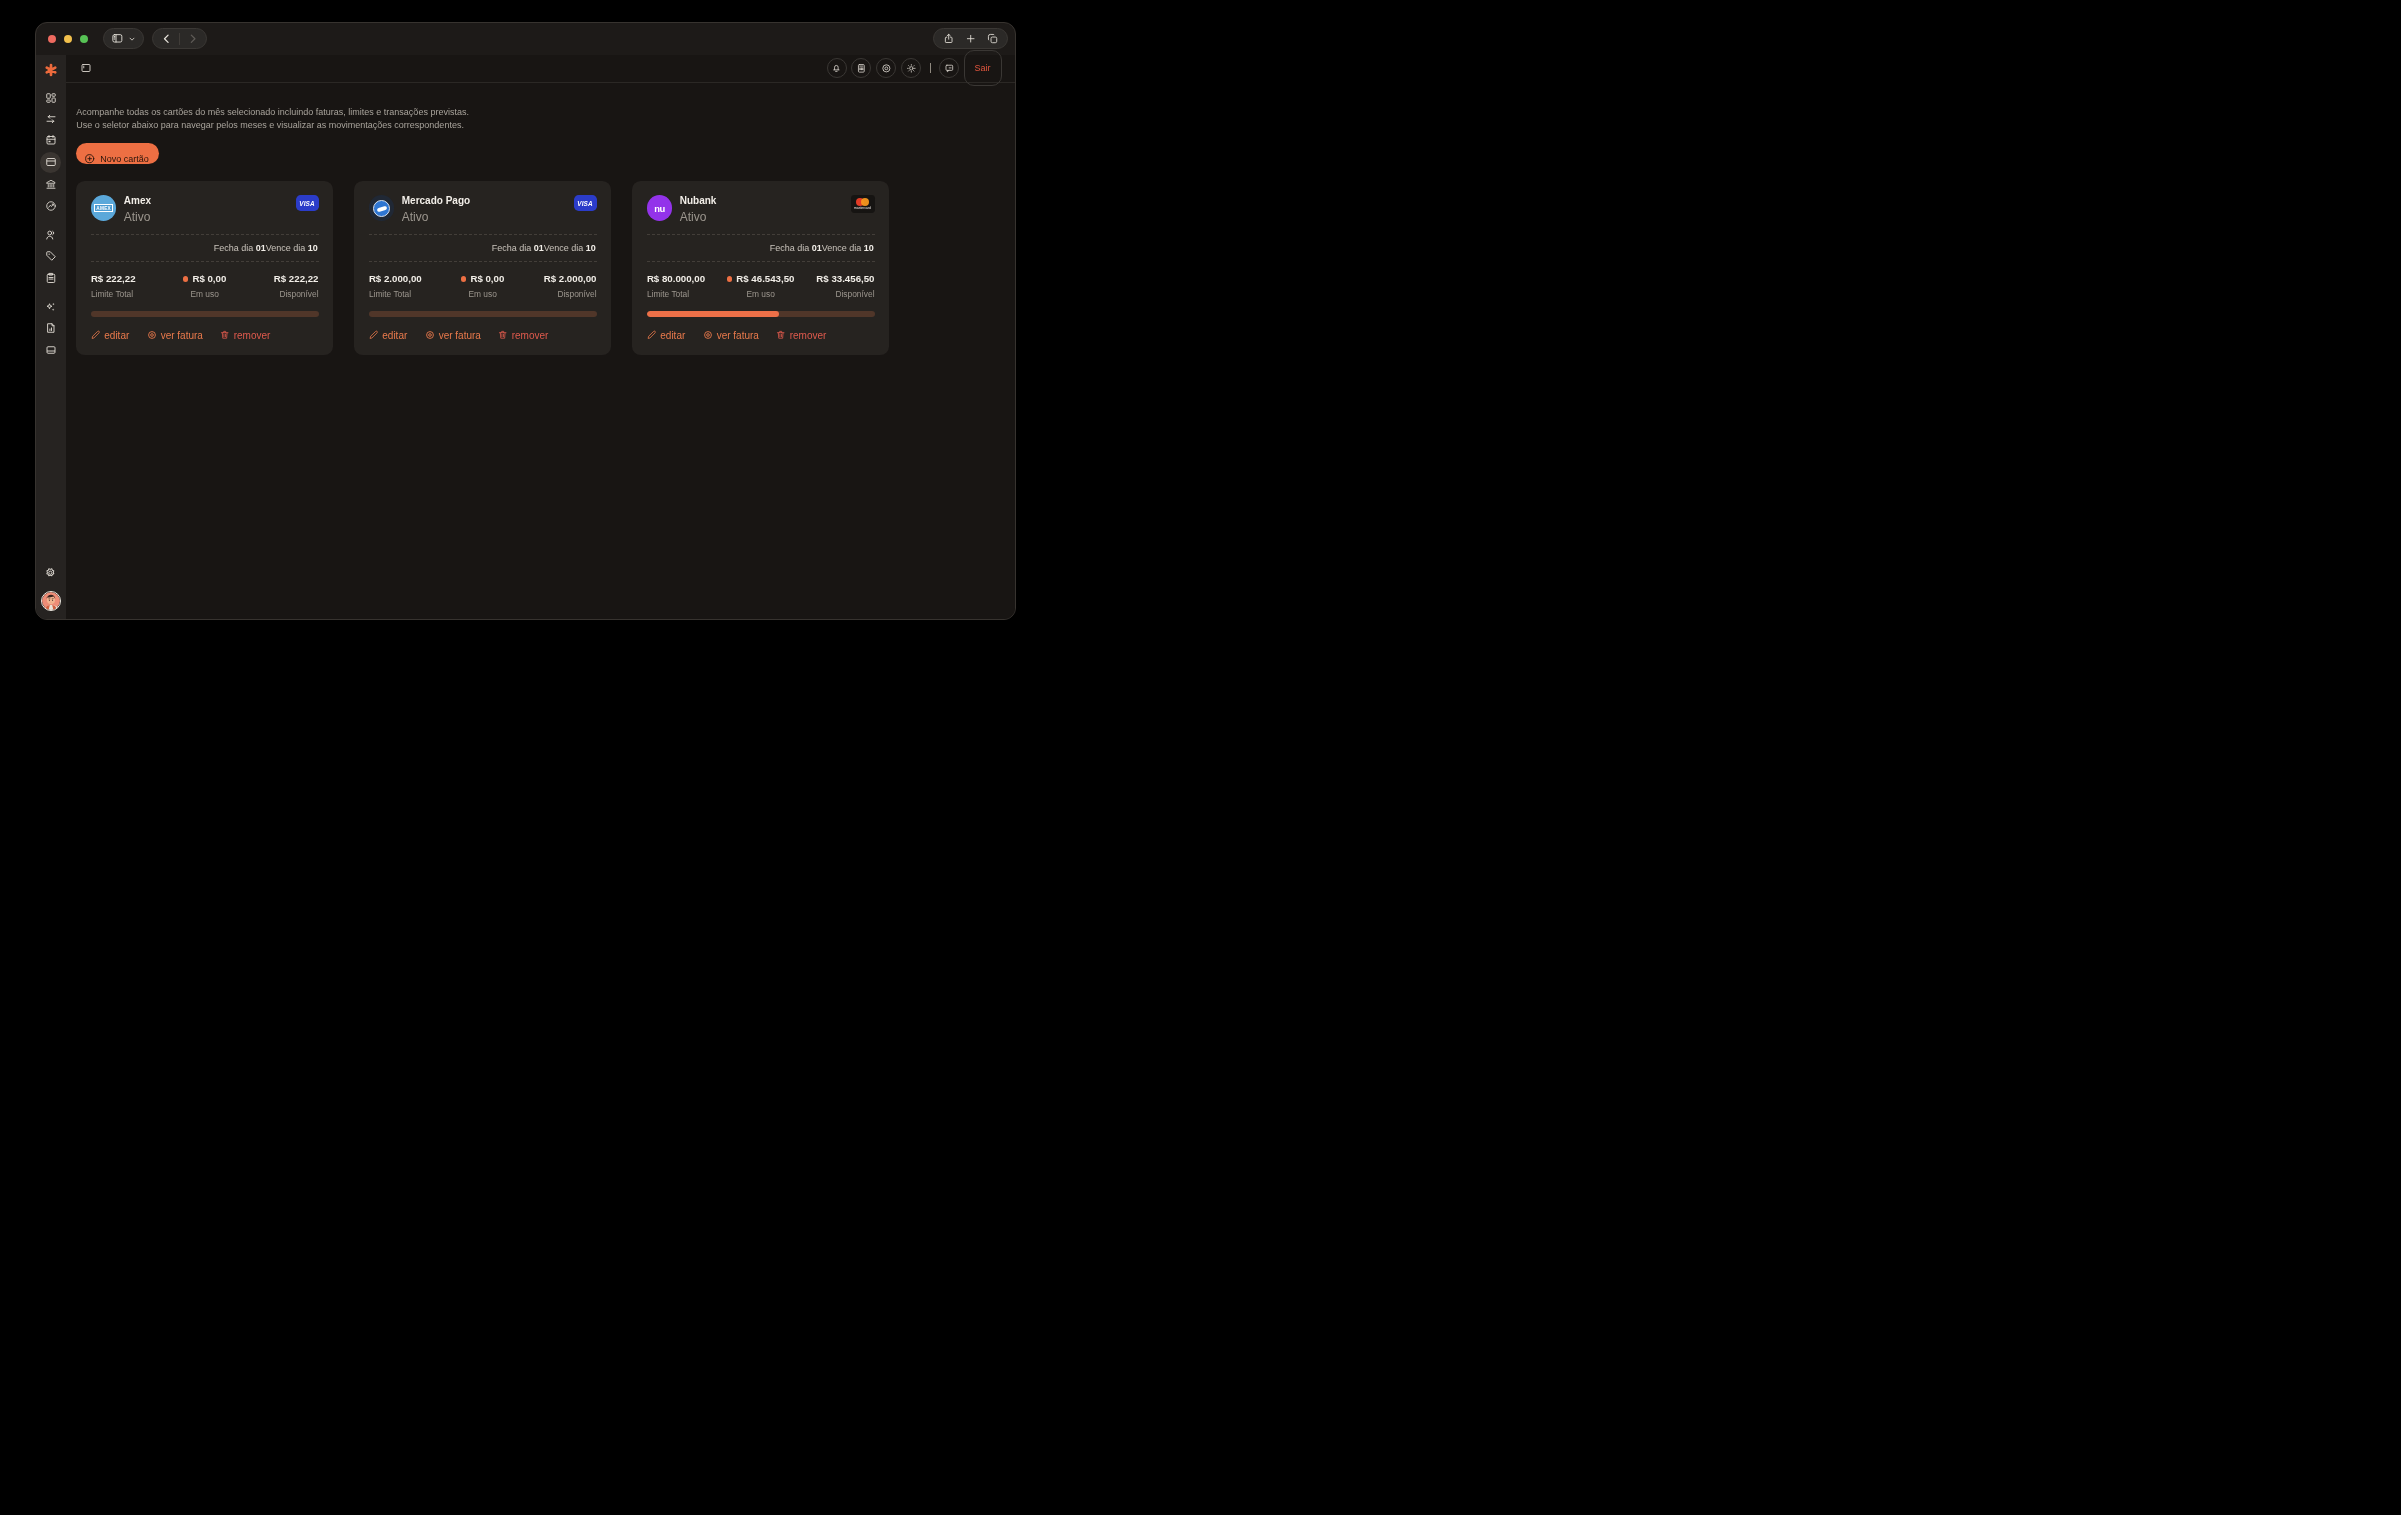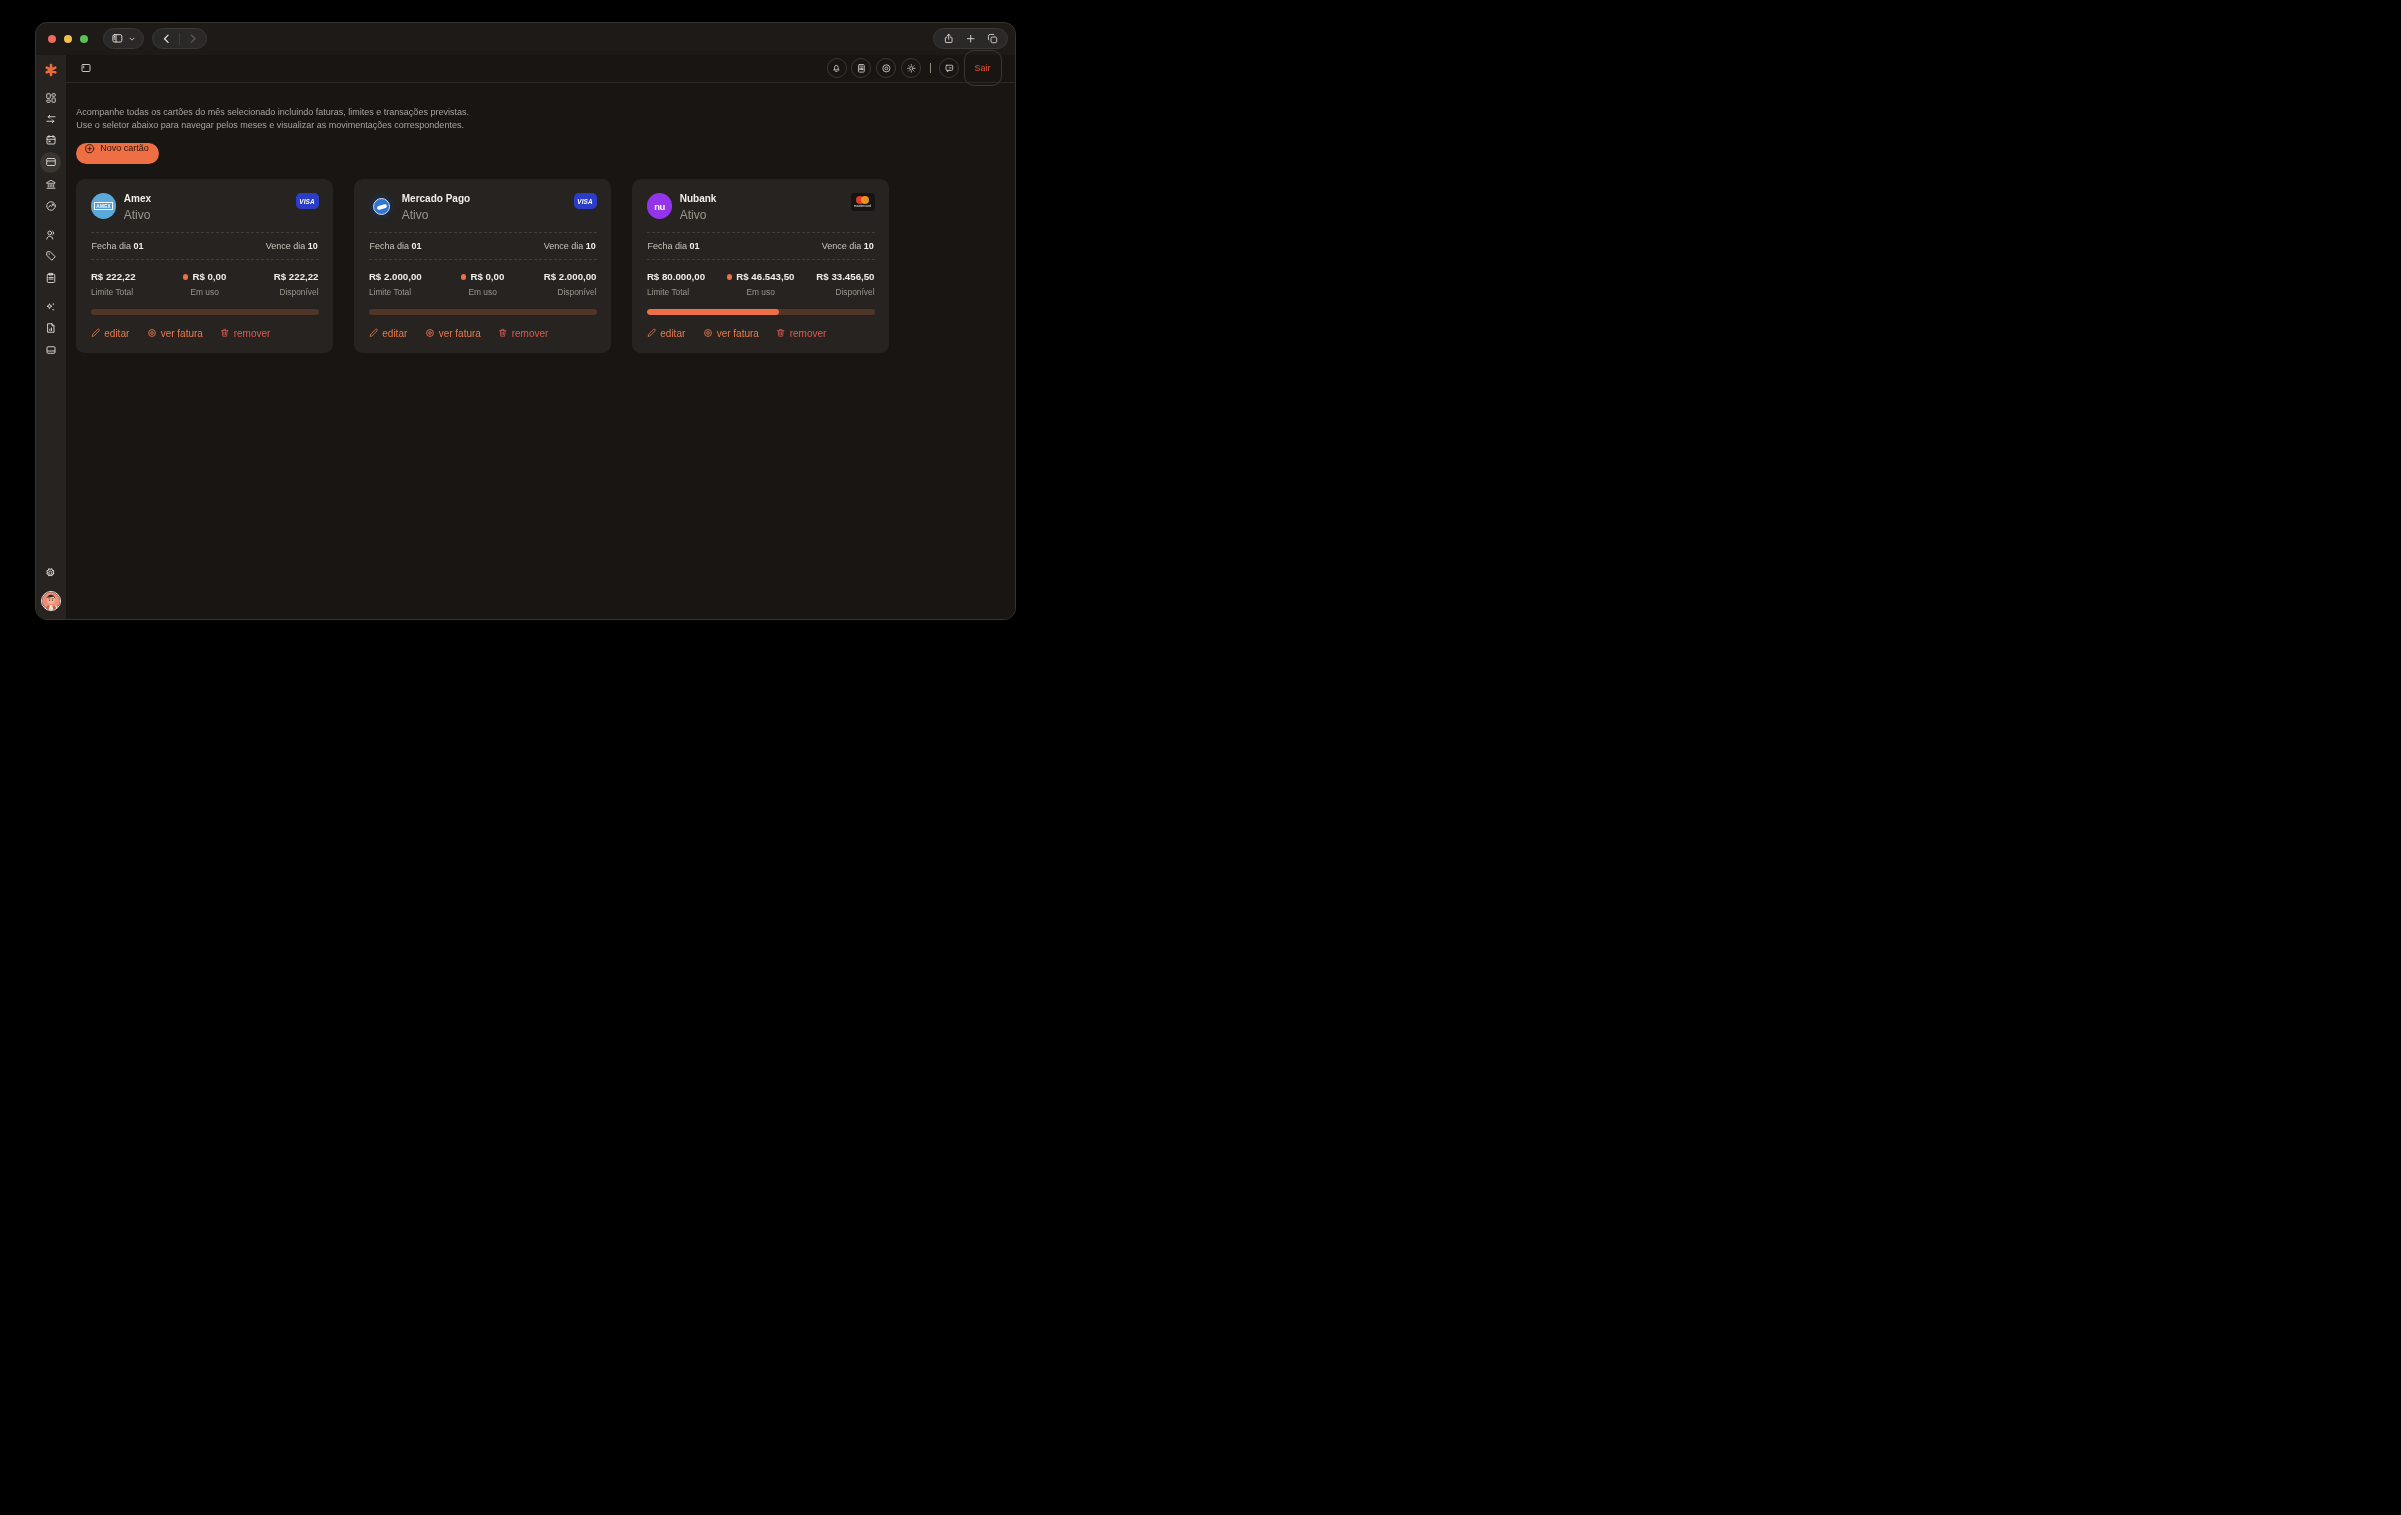--- a/index.html
+++ b/index.html
@@ -43,21 +43,21 @@
   .app-header { height:28px; flex:0 0 28px; display:flex; align-items:center; padding:0 13.4px 0 14.7px; border-bottom:0.7px solid #2b2825; }
   .hicons { margin-left:auto; display:flex; align-items:center; gap:4.7px; }
   .hbtn { width:20px; height:20px; border-radius:50%; border:0.7px solid #3a3734; display:flex; align-items:center; justify-content:center; color:#dcd7cf; background:transparent; cursor:pointer; }
   .hdivider { width:0.7px; height:10px; background:#8f897f; margin:0 4px; }
   .sair-btn { height:36px; border-radius:10px; border:0.7px solid #3a3734; padding:0 10px; color:#e2563e; font-size:9px; background:transparent; cursor:pointer; }
 
   
   .content { padding:14.7px 10.7px 0 10.7px; overflow:hidden; }
   .page-title { display:flex; align-items:center; gap:5.4px; color:#f2eee8; font-size:14.4px; font-weight:700; letter-spacing:0.1px; }
   .page-desc { margin-top:8.7px; max-width:401px; color:#a9a49c; font-size:9px; line-height:12.7px; }
-  .new-card-btn { margin-top:11.4px; height:21.4px; border:none; border-radius:10.7px; background:#ed6f43; color:#2a150b; font-size:9px; font-weight:500; display:inline-flex; align-items:flex-start; gap:4.7px; padding:0 10.7px 0 8px; cursor:pointer; font-family:inherit; }
+  .new-card-btn { margin-top:11.4px; height:21.4px; border:none; border-radius:10.7px; background:#ed6f43; color:#2a150b; font-size:9px; font-weight:500; display:inline-flex; align-items:flex-end; gap:4.7px; padding:0 10.7px 0 8px; cursor:pointer; font-family:inherit; }
 
   .tabs { margin-top:14.7px; display:flex; border-bottom:0.7px solid #2b2825; }
   .tab { position:relative; padding:6px 10px 8px; font-size:9px; color:#9c968e; cursor:pointer; }
   .tab.active { color:#f2eee8; font-weight:600; }
   .tab.active::after { content:""; position:absolute; left:0; right:0; bottom:-0.7px; height:1.7px; background:#ed6f43; border-radius:1.3px; }
 
   
   .cards-grid { display:flex; gap:21px; margin-top:15.4px; }
   .card { width:257px; height:174px; background:#262320; border-radius:8.7px; padding:14px 14.7px; display:flex; flex-direction:column; }
   .card-head { display:flex; align-items:flex-start; }
@@ -76,21 +76,21 @@
   .brand { margin-left:auto; }
   .visa-badge { width:23px; height:15.4px; border-radius:4.7px; background:#2b3cc9; color:#fff; display:flex; align-items:center; justify-content:center; font-size:6.4px; font-weight:700; font-style:italic; letter-spacing:0.1px; }
   .mc-badge { width:24px; height:17.4px; border-radius:3.4px; background:#161412; display:flex; flex-direction:column; align-items:center; justify-content:center; }
   .mc-circles { display:flex; }
   .mc-c { width:8px; height:8px; border-radius:50%; }
   .mc-c.red { background:#e23b26; } .mc-c.orange { background:#f5971d; margin-left:-3.4px; opacity:.95; }
   .mc-label { color:#efece8; font-size:3.4px; margin-top:0.7px; }
 
   .dash { border-top:0.7px dashed #433e39; }
   .dash1 { margin-top:10px; }
-  .day-row { display:flex; justify-content:space-between; padding:7.4px 0.7px 8px; color:#c9c3bb; font-size:9px; }
+  .day-row { display:flex; justify-content:flex-end; padding:7.4px 0.7px 8px; color:#c9c3bb; font-size:9px; }
   .day-row b { color:#f2eee8; font-weight:700; }
   .stats { display:flex; margin-top:11.4px; }
   .stat { flex:1; }
   .stat.center { text-align:center; }
   .stat.right { text-align:right; }
   .stat-value { color:#f2eee8; font-size:9.7px; font-weight:700; white-space:nowrap; }
   .stat-label { color:#9c968e; font-size:8.4px; margin-top:4.7px; }
   .dot { display:inline-block; width:5.4px; height:5.4px; border-radius:50%; background:#ed6f43; margin-right:4px; vertical-align:0.7px; }
   .progress { margin-top:12px; height:6px; border-radius:3.4px; background:#503629; overflow:hidden; }
   .progress-fill { height:100%; background:#ed7048; border-radius:3.4px; }

